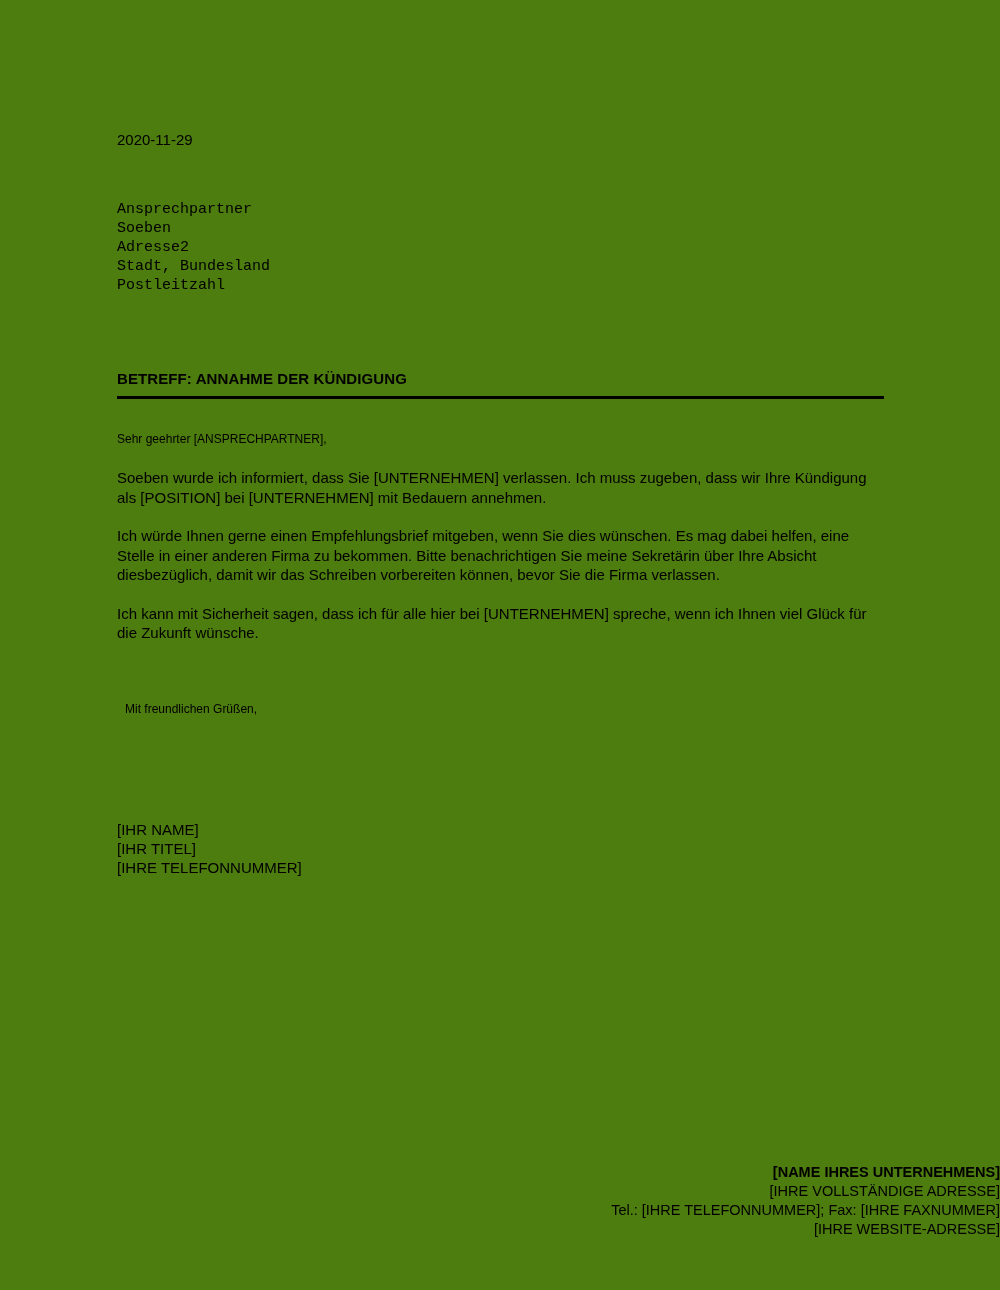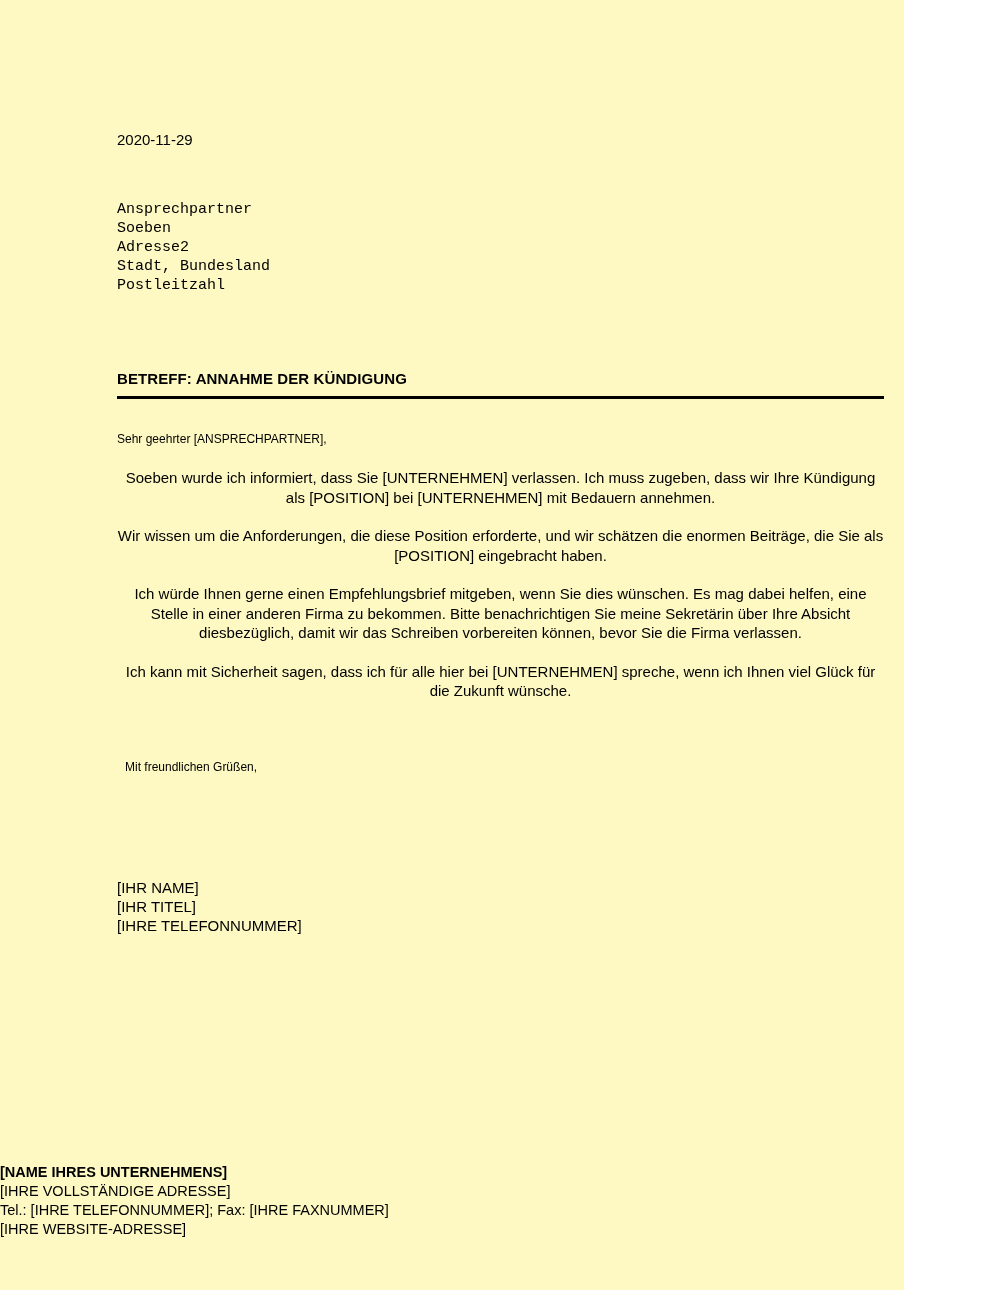--- a/index.html
+++ b/index.html
@@ -13,23 +13,23 @@
     height: 1290px;
     position: relative;
     font-family: "Liberation Sans", sans-serif;
     color: #000000;
     -webkit-font-smoothing: antialiased;
   }
   .page {
     position: absolute;
     left: 0;
     top: 0;
-    width: 904px;
+    width: 1000px;
     height: 1290px;
-    background: #fef9c3;
+    background: #4d7c0f;
     overflow: hidden;
   }
   .letter-body {
     position: absolute;
     left: 117px;
     top: 130px;
     width: 767px;
   }
   .line {
     font-size: 12px;
@@ -65,21 +65,21 @@
     font-size: 0;
     line-height: 0;
   }
   .salutation {
     margin-top: 31px;
   }
   .para {
     margin-top: 19px;
     font-size: 15px;
     line-height: 19.5px;
-    text-align: center;
+    text-align: left;
   }
   .closing {
     margin-top: 57px;
     margin-left: 8px;
   }
   .signature-block {
     margin-top: 101px;
   }
   .signature-block .line {
     font-size: 15px;
@@ -88,21 +88,21 @@
   .footer {
     position: absolute;
     left: 0;
     top: 1163px;
     width: 1000px;
     text-align: center;
   }
   .footer .line {
     font-size: 14.5px;
     line-height: 19px;
-    text-align: left;
+    text-align: right;
   }
   .footer .line.bold {
     font-weight: bold;
   }
 </style>
 </head>
 <body>
 
 <div class="page">
 
@@ -119,21 +119,20 @@
     </div>
 
     <div class="subject-block">
       <div class="subject-line">BETREFF: ANNAHME DER KÜNDIGUNG</div>
       <div class="rule"></div>
     </div>
 
     <div class="line salutation">Sehr geehrter [ANSPRECHPARTNER],</div>
 
     <div class="para">Soeben wurde ich informiert, dass Sie [UNTERNEHMEN] verlassen. Ich muss zugeben, dass wir Ihre Kündigung als [POSITION] bei [UNTERNEHMEN] mit Bedauern annehmen.</div>
-    <div class="para">Wir wissen um die Anforderungen, die diese Position erforderte, und wir schätzen die enormen Beiträge, die Sie als [POSITION] eingebracht haben.</div>
     <div class="para">Ich würde Ihnen gerne einen Empfehlungsbrief mitgeben, wenn Sie dies wünschen. Es mag dabei helfen, eine Stelle in einer anderen Firma zu bekommen. Bitte benachrichtigen Sie meine Sekretärin über Ihre Absicht diesbezüglich, damit wir das Schreiben vorbereiten können, bevor Sie die Firma verlassen.</div>
     <div class="para">Ich kann mit Sicherheit sagen, dass ich für alle hier bei [UNTERNEHMEN] spreche, wenn ich Ihnen viel Glück für die Zukunft wünsche.</div>
 
     <div class="line closing">Mit freundlichen Grüßen,</div>
 
     <div class="signature-block">
       <div class="line">[IHR NAME]</div>
       <div class="line">[IHR TITEL]</div>
       <div class="line">[IHRE TELEFONNUMMER]</div>
     </div>

